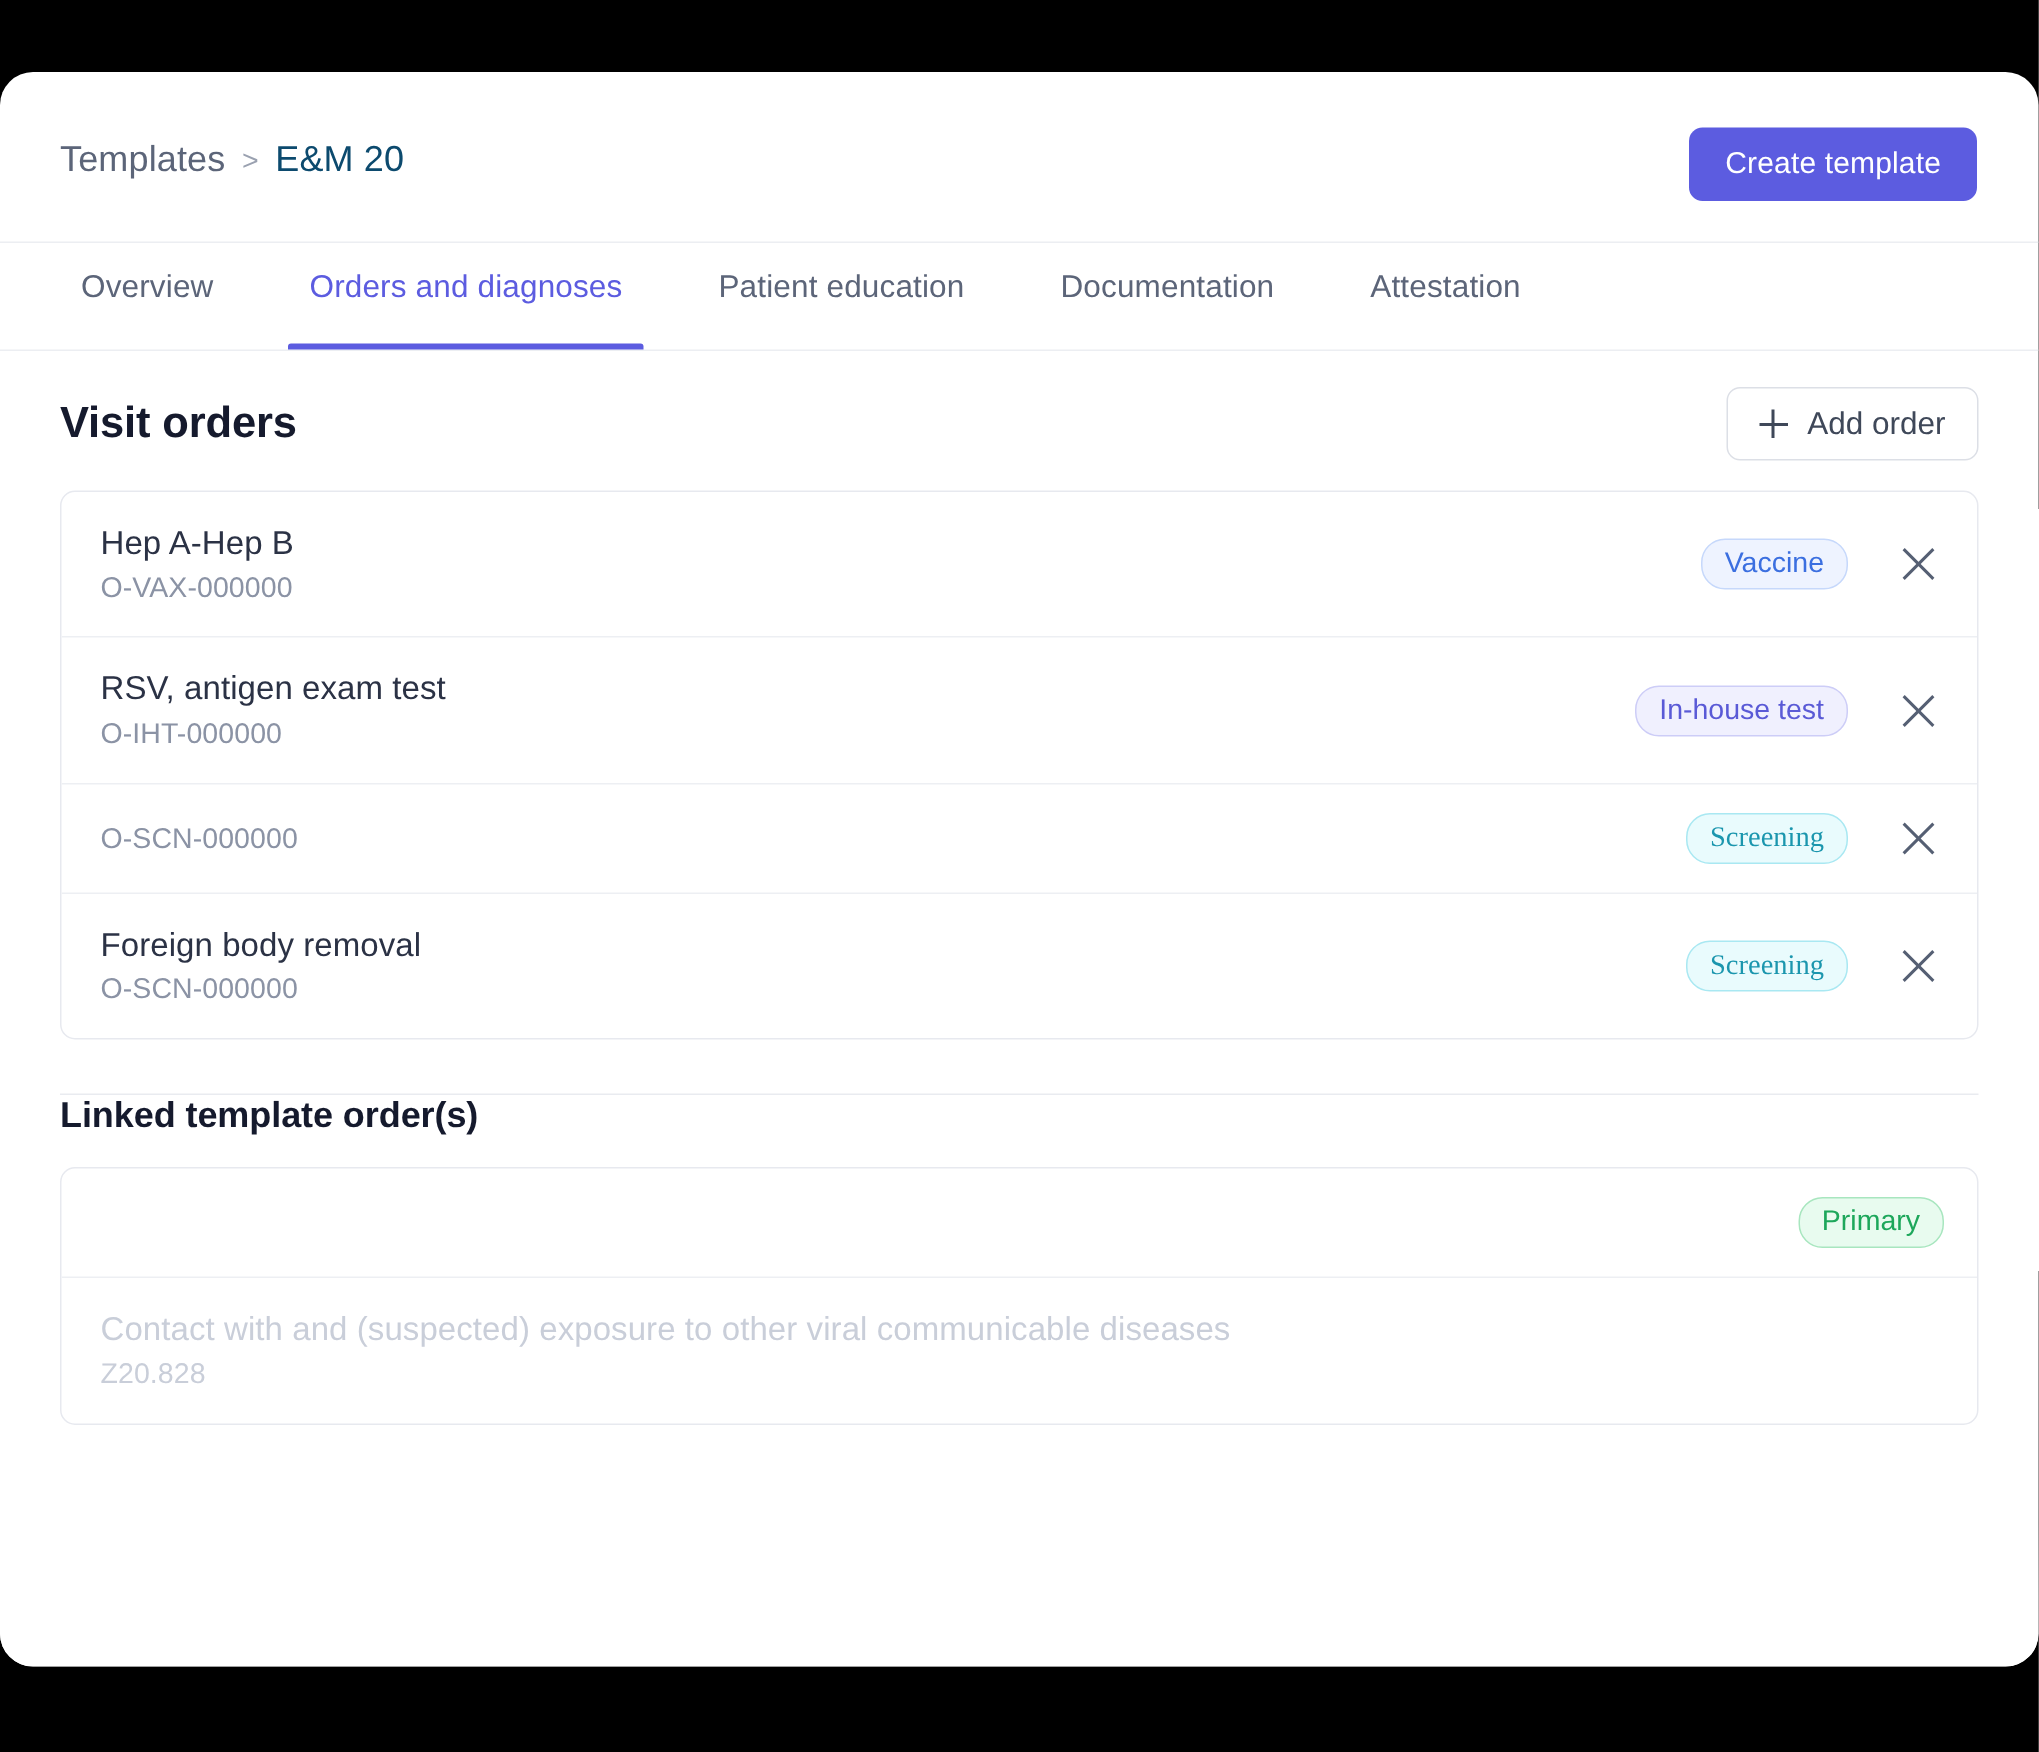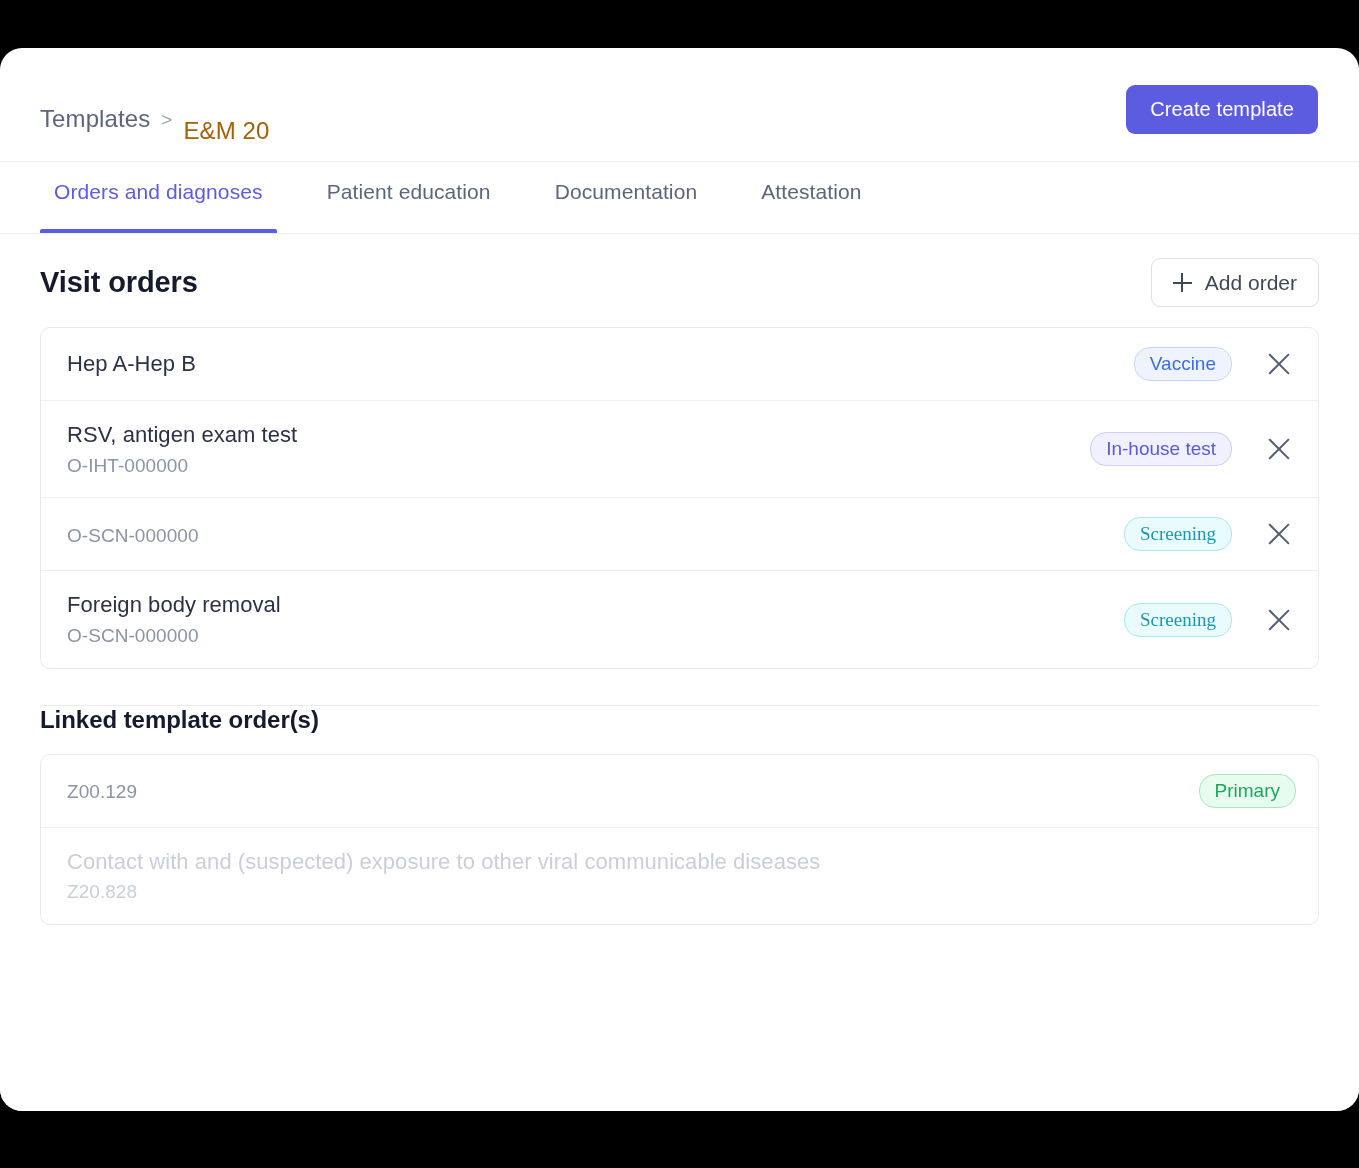--- a/index.html
+++ b/index.html
@@ -45,21 +45,21 @@
     color: #5c6579;
     letter-spacing: 0.1px;
   }
   .crumb-link { color: #5c6579; }
   .crumb-sep {
     color: #9aa1b0;
     font-size: 19px;
     line-height: 1;
     margin-top: 1px;
   }
-  .crumb-current { color: #a16207; margin-top: 24px; }
+  .crumb-current { color: #0c4a6e; }
 
   .create-btn {
     position: absolute;
     right: 41px;
     top: 37px;
     height: 49px;
     padding: 12px 24px;
     background: #5c5ce0;
     color: #ffffff;
     border: none;
@@ -259,20 +259,21 @@
   <div class="header">
     <div class="breadcrumb">
       <span class="crumb-link">Templates</span>
       <span class="crumb-sep">&gt;</span>
       <span class="crumb-current">E&amp;M 20</span>
     </div>
     <button class="create-btn">Create template</button>
   </div>
 
   <div class="tabs">
+    <div class="tab">Overview</div>
     <div class="tab active">Orders and diagnoses</div>
     <div class="tab">Patient education</div>
     <div class="tab">Documentation</div>
     <div class="tab">Attestation</div>
   </div>
 
   <div class="body-area">
 
     <div class="section-head">
       <div class="section-title">Visit orders</div>
@@ -280,20 +281,21 @@
         <span class="plus-ico"></span>
         <span>Add order</span>
       </button>
     </div>
 
     <div class="list-card">
 
       <div class="list-row">
         <div class="row-main">
           <div class="row-title">Hep A-Hep B</div>
+          <div class="row-sub">O-VAX-000000</div>
         </div>
         <span class="badge badge-vaccine">Vaccine</span>
         <button class="close-btn"></button>
       </div>
 
       <div class="list-row">
         <div class="row-main">
           <div class="row-title">RSV, antigen exam test</div>
           <div class="row-sub">O-IHT-000000</div>
         </div>
@@ -322,21 +324,20 @@
 
     <div class="section-divider"></div>
 
 
     <div class="sub-head">Linked template order(s)</div>
 
     <div class="list-card">
 
       <div class="list-row">
         <div class="row-main">
-          <div class="row-sub">Z00.129</div>
         </div>
         <span class="badge badge-primary">Primary</span>
       </div>
 
       <div class="list-row fade-row">
         <div class="row-main">
           <div class="row-title">Contact with and (suspected) exposure to other viral communicable diseases</div>
           <div class="row-sub">Z20.828</div>
         </div>
       </div>

